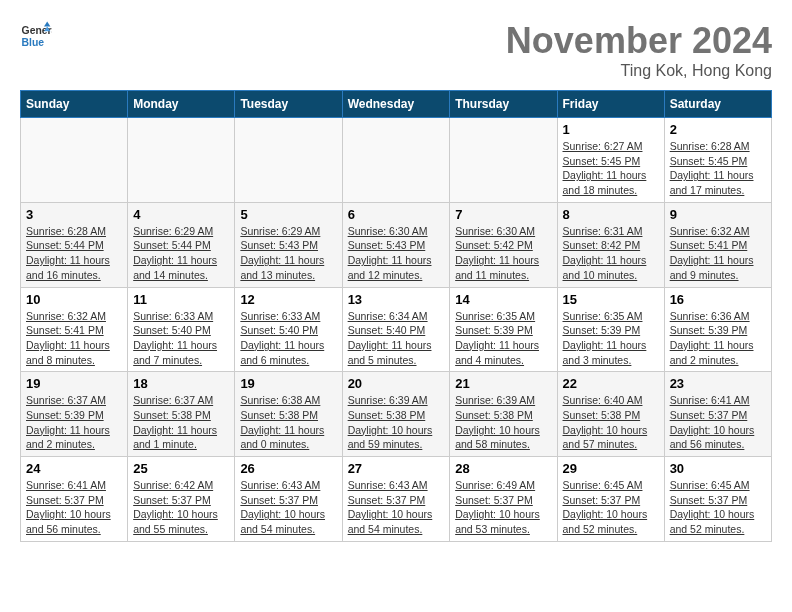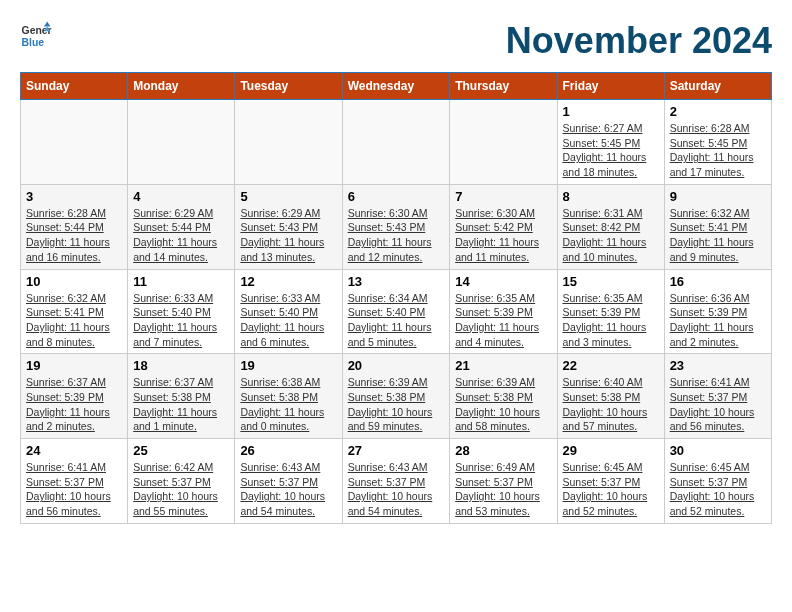--- a/index.html
+++ b/index.html
@@ -24,33 +24,33 @@
     .logo-icon {
       width: 32px;
       height: 32px;
     }
     .title-block {
       text-align: right;
     }
     .month-title {
       font-size: 36px;
       font-weight: bold;
-      color: #0c4a6e;
+      color: #737373;
     }
     .subtitle {
       font-size: 16px;
       color: #555;
     }
     table {
       width: 100%;
       border-collapse: collapse;
       font-size: 11px;
     }
     thead tr th {
-      background-color: #c2410c;
+      background-color: #0c4a6e;
       color: #fff;
       text-align: left;
       padding: 6px 5px;
       font-size: 12px;
       font-weight: bold;
       border: 1px solid #2a7abf;
     }
     tbody tr td {
       vertical-align: top;
       border: 1px solid #ccc;
@@ -85,20 +85,21 @@
   <div class="logo">
     <svg class="logo-icon" viewBox="0 0 40 40">
       <text x="2" y="18" font-size="13" font-weight="bold" fill="#333">General</text>
       <text x="2" y="32" font-size="13" font-weight="bold" fill="#2a7abf">Blue</text>
       <polygon points="30,8 38,8 34,2" fill="#2a7abf"></polygon>
       <polygon points="30,14 38,14 34,8" fill="#4a9adf"></polygon>
     </svg>
   </div>
   <div class="title-block">
     <div class="month-title">November 2024</div>
+    <div class="subtitle">Ting Kok, Hong Kong</div>
   </div>
 </div>
 
 <table>
   <thead>
     <tr>
 
     <th>Sunday</th>
         <th>Monday</th>
         <th>Tuesday</th>

